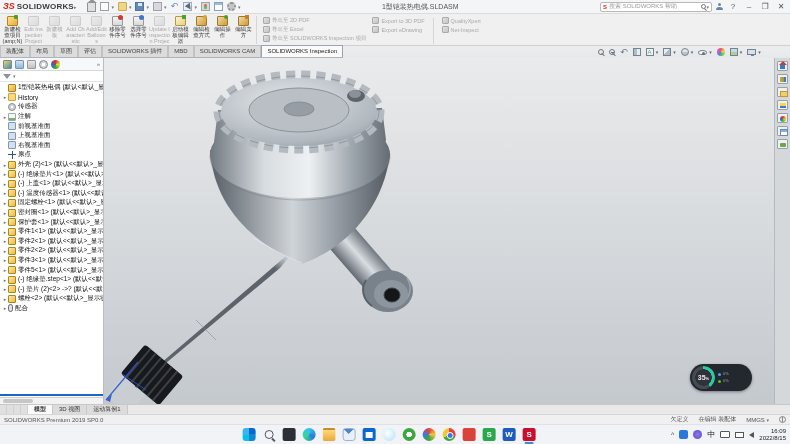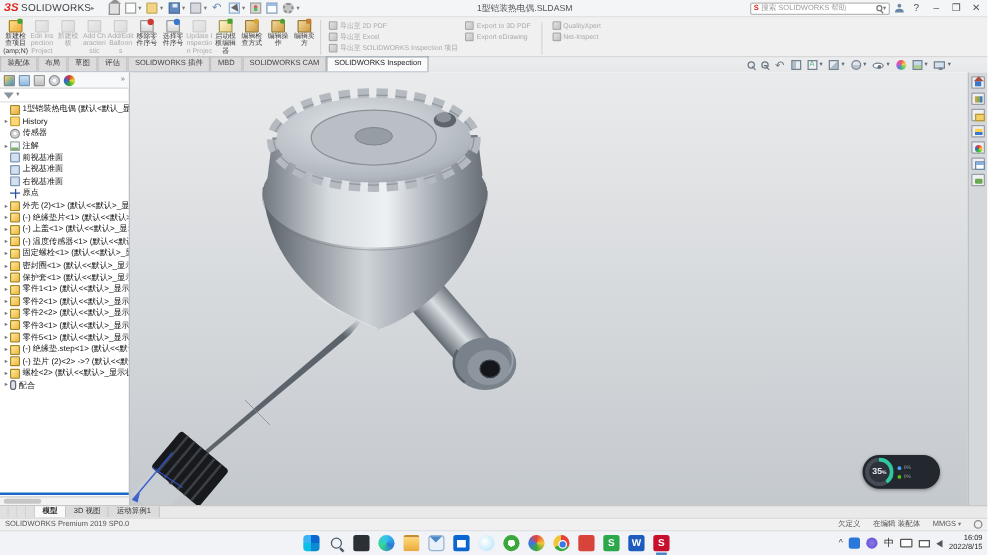--- a/index.html
+++ b/index.html
@@ -4,21 +4,21 @@
 <style>
   *{margin:0;padding:0;box-sizing:border-box;}
   html,body{width:790px;height:444px;overflow:hidden;}
   body{font-family:"Liberation Sans","DejaVu Sans",sans-serif;font-size:7px;color:#333;background:#fff;}
   .window{width:790px;height:444px;display:flex;flex-direction:column;position:relative;}
 
   
   .titlebar{height:14px;background:#f4f5f6;border-bottom:1px solid #dcdcdc;display:flex;align-items:center;padding:0 3px;gap:3px;}
   .brand{display:flex;align-items:center;gap:2px;flex:0 0 auto;}
   .brand .ds{color:#e2231a;font-weight:bold;font-style:italic;font-size:9px;line-height:9px;}
-  .brand .bname{font-size:8px;font-weight:normal;color:#3c3c3c;letter-spacing:.2px;}
+  .brand .bname{font-size:8px;font-weight:bold;color:#3c3c3c;letter-spacing:.2px;}
   .qat{display:flex;align-items:center;gap:4px;margin-left:8px;}
   .qi{width:9px;height:9px;position:relative;opacity:.8;}
   .qi.home{border:1px solid #7a7a7a;border-top:none;background:#dcdcdc;margin-top:2px;}
   .qi.home::before{content:"";position:absolute;left:-1px;top:-4px;border-left:5px solid transparent;border-right:5px solid transparent;border-bottom:4px solid #7a7a7a;}
   .qi.page{border:1px solid #8a8a8a;background:#fff;}
   .qi.folder{background:#f2cd68;border:1px solid #b99a36;border-radius:1px;}
   .qi.save{background:#3e6fb0;border:1px solid #2c5389;}
   .qi.save::after{content:"";position:absolute;left:2px;top:0;width:4px;height:3px;background:#dce6f2;}
   .qi.print{background:#cfd3d8;border:1px solid #8a8f95;}
   .qi.undo{font-size:9px;line-height:8px;color:#4a6fa5;}

